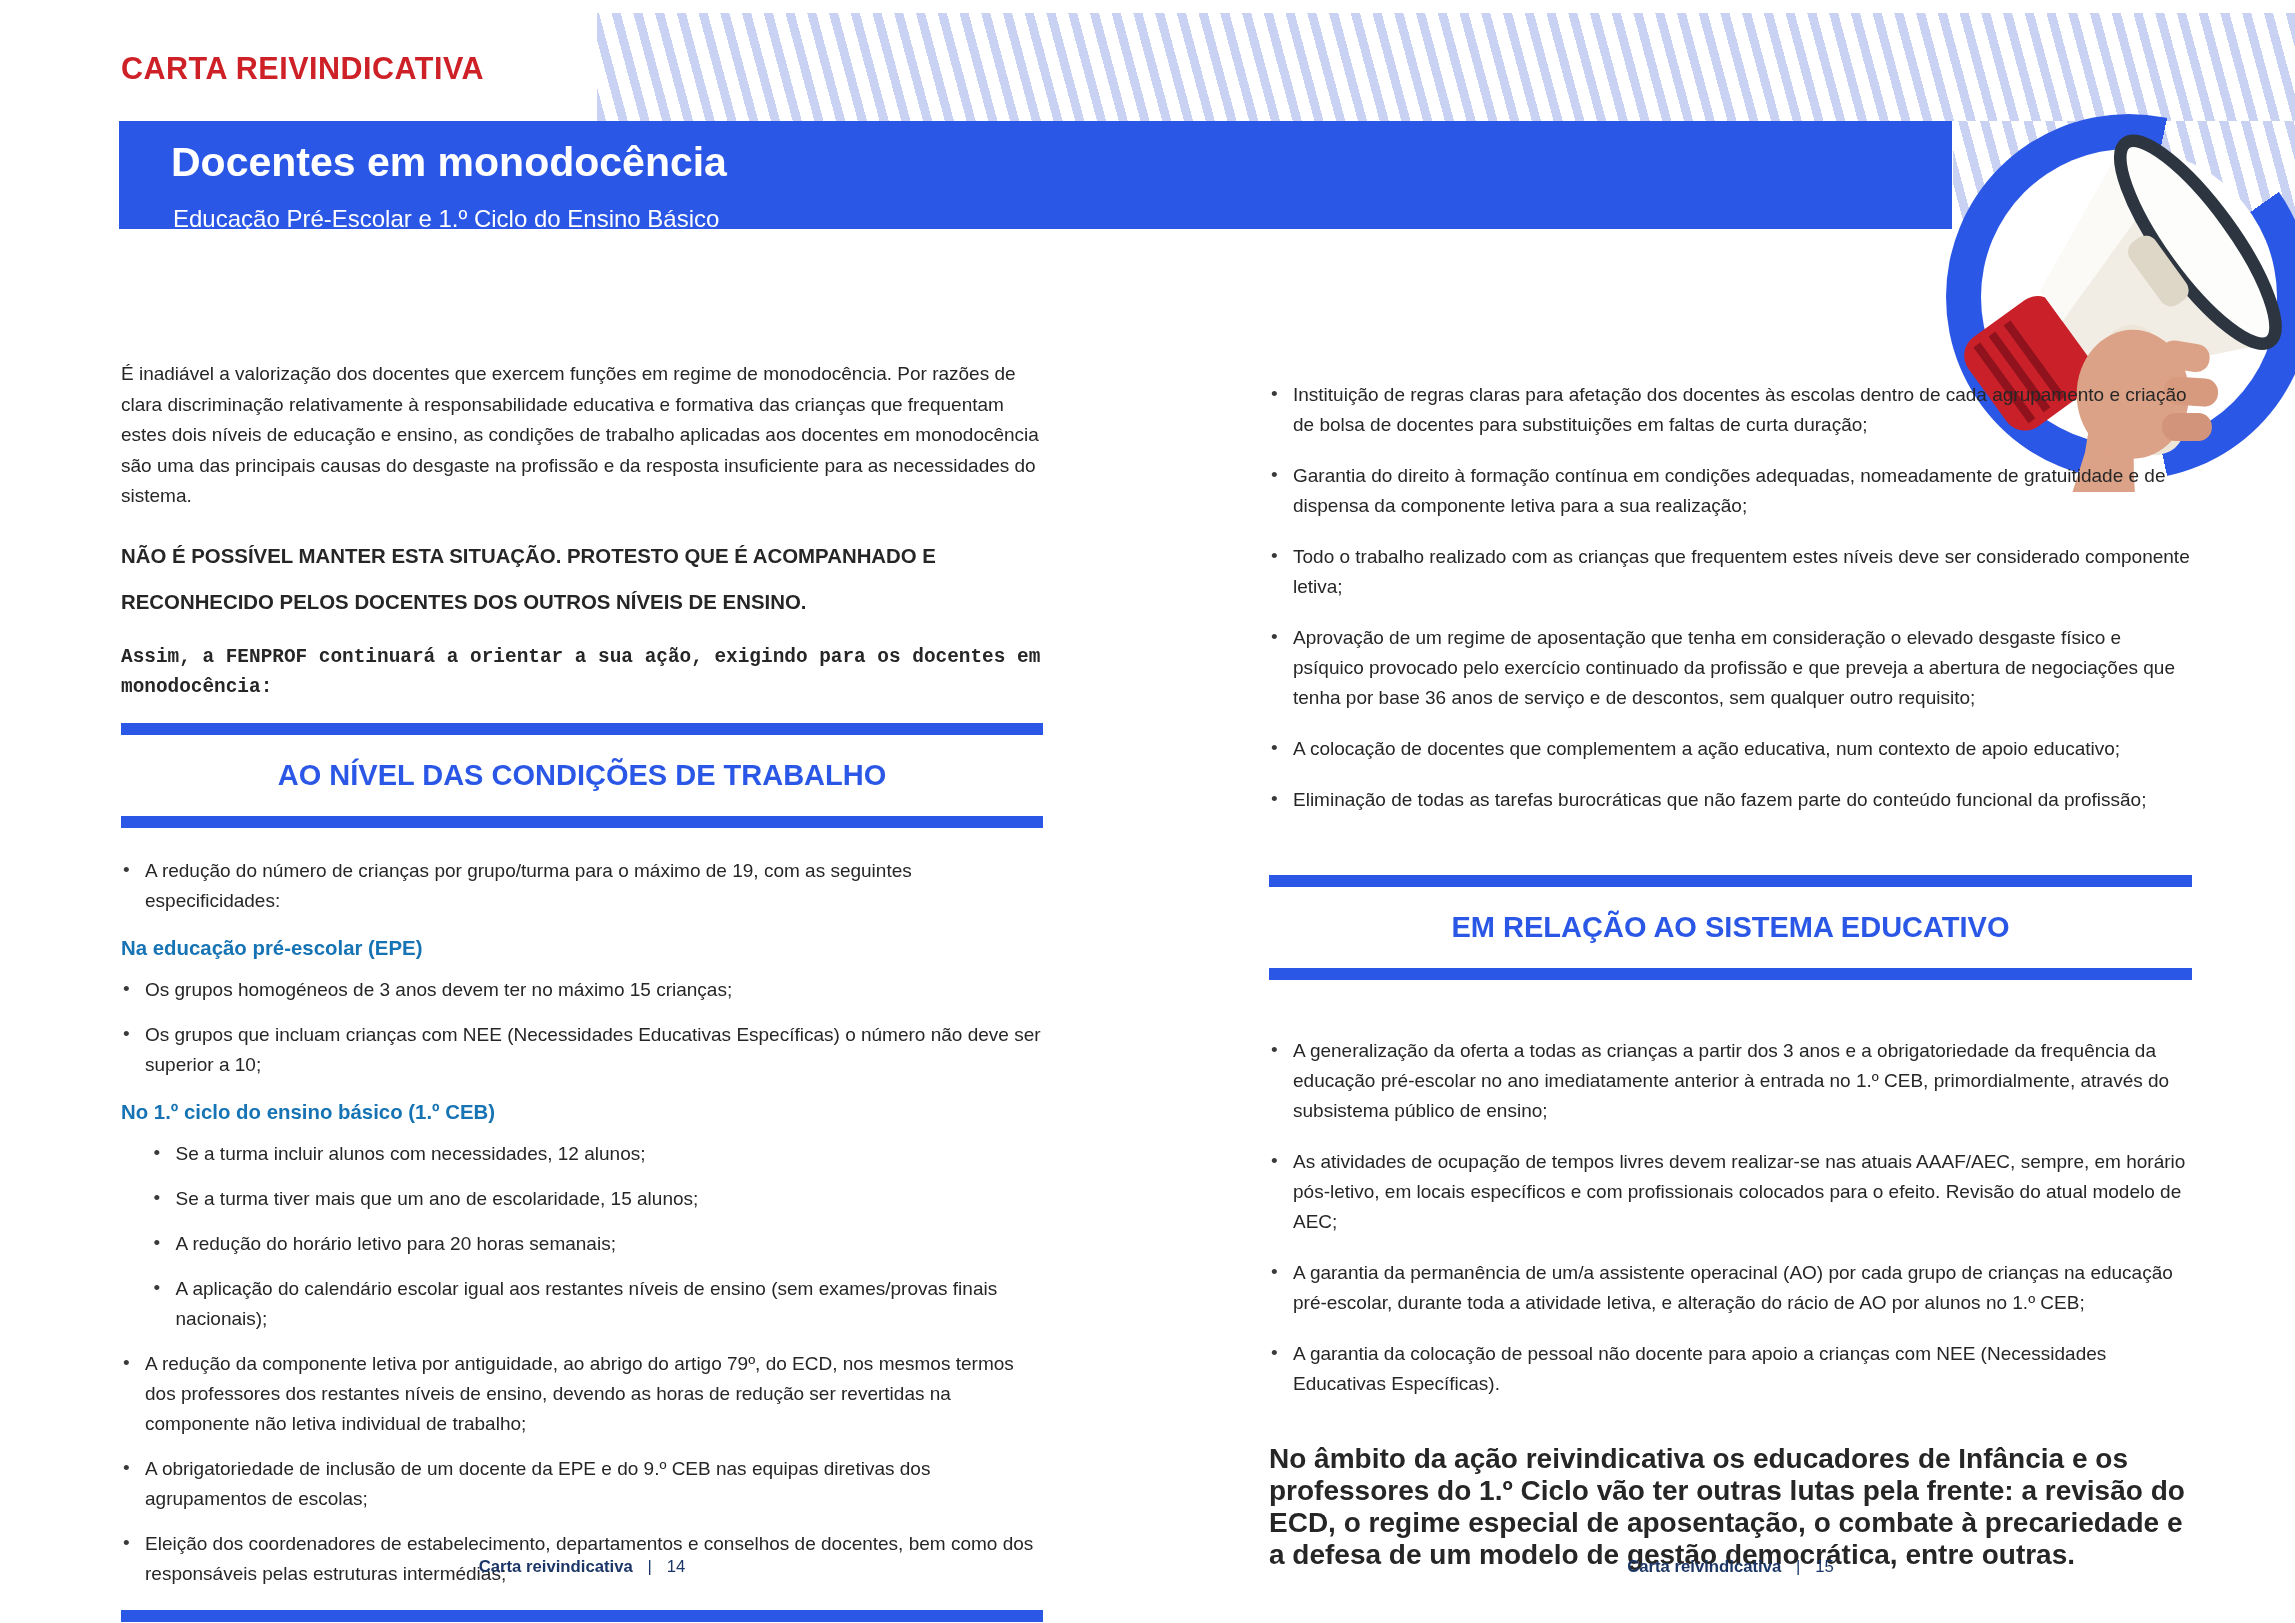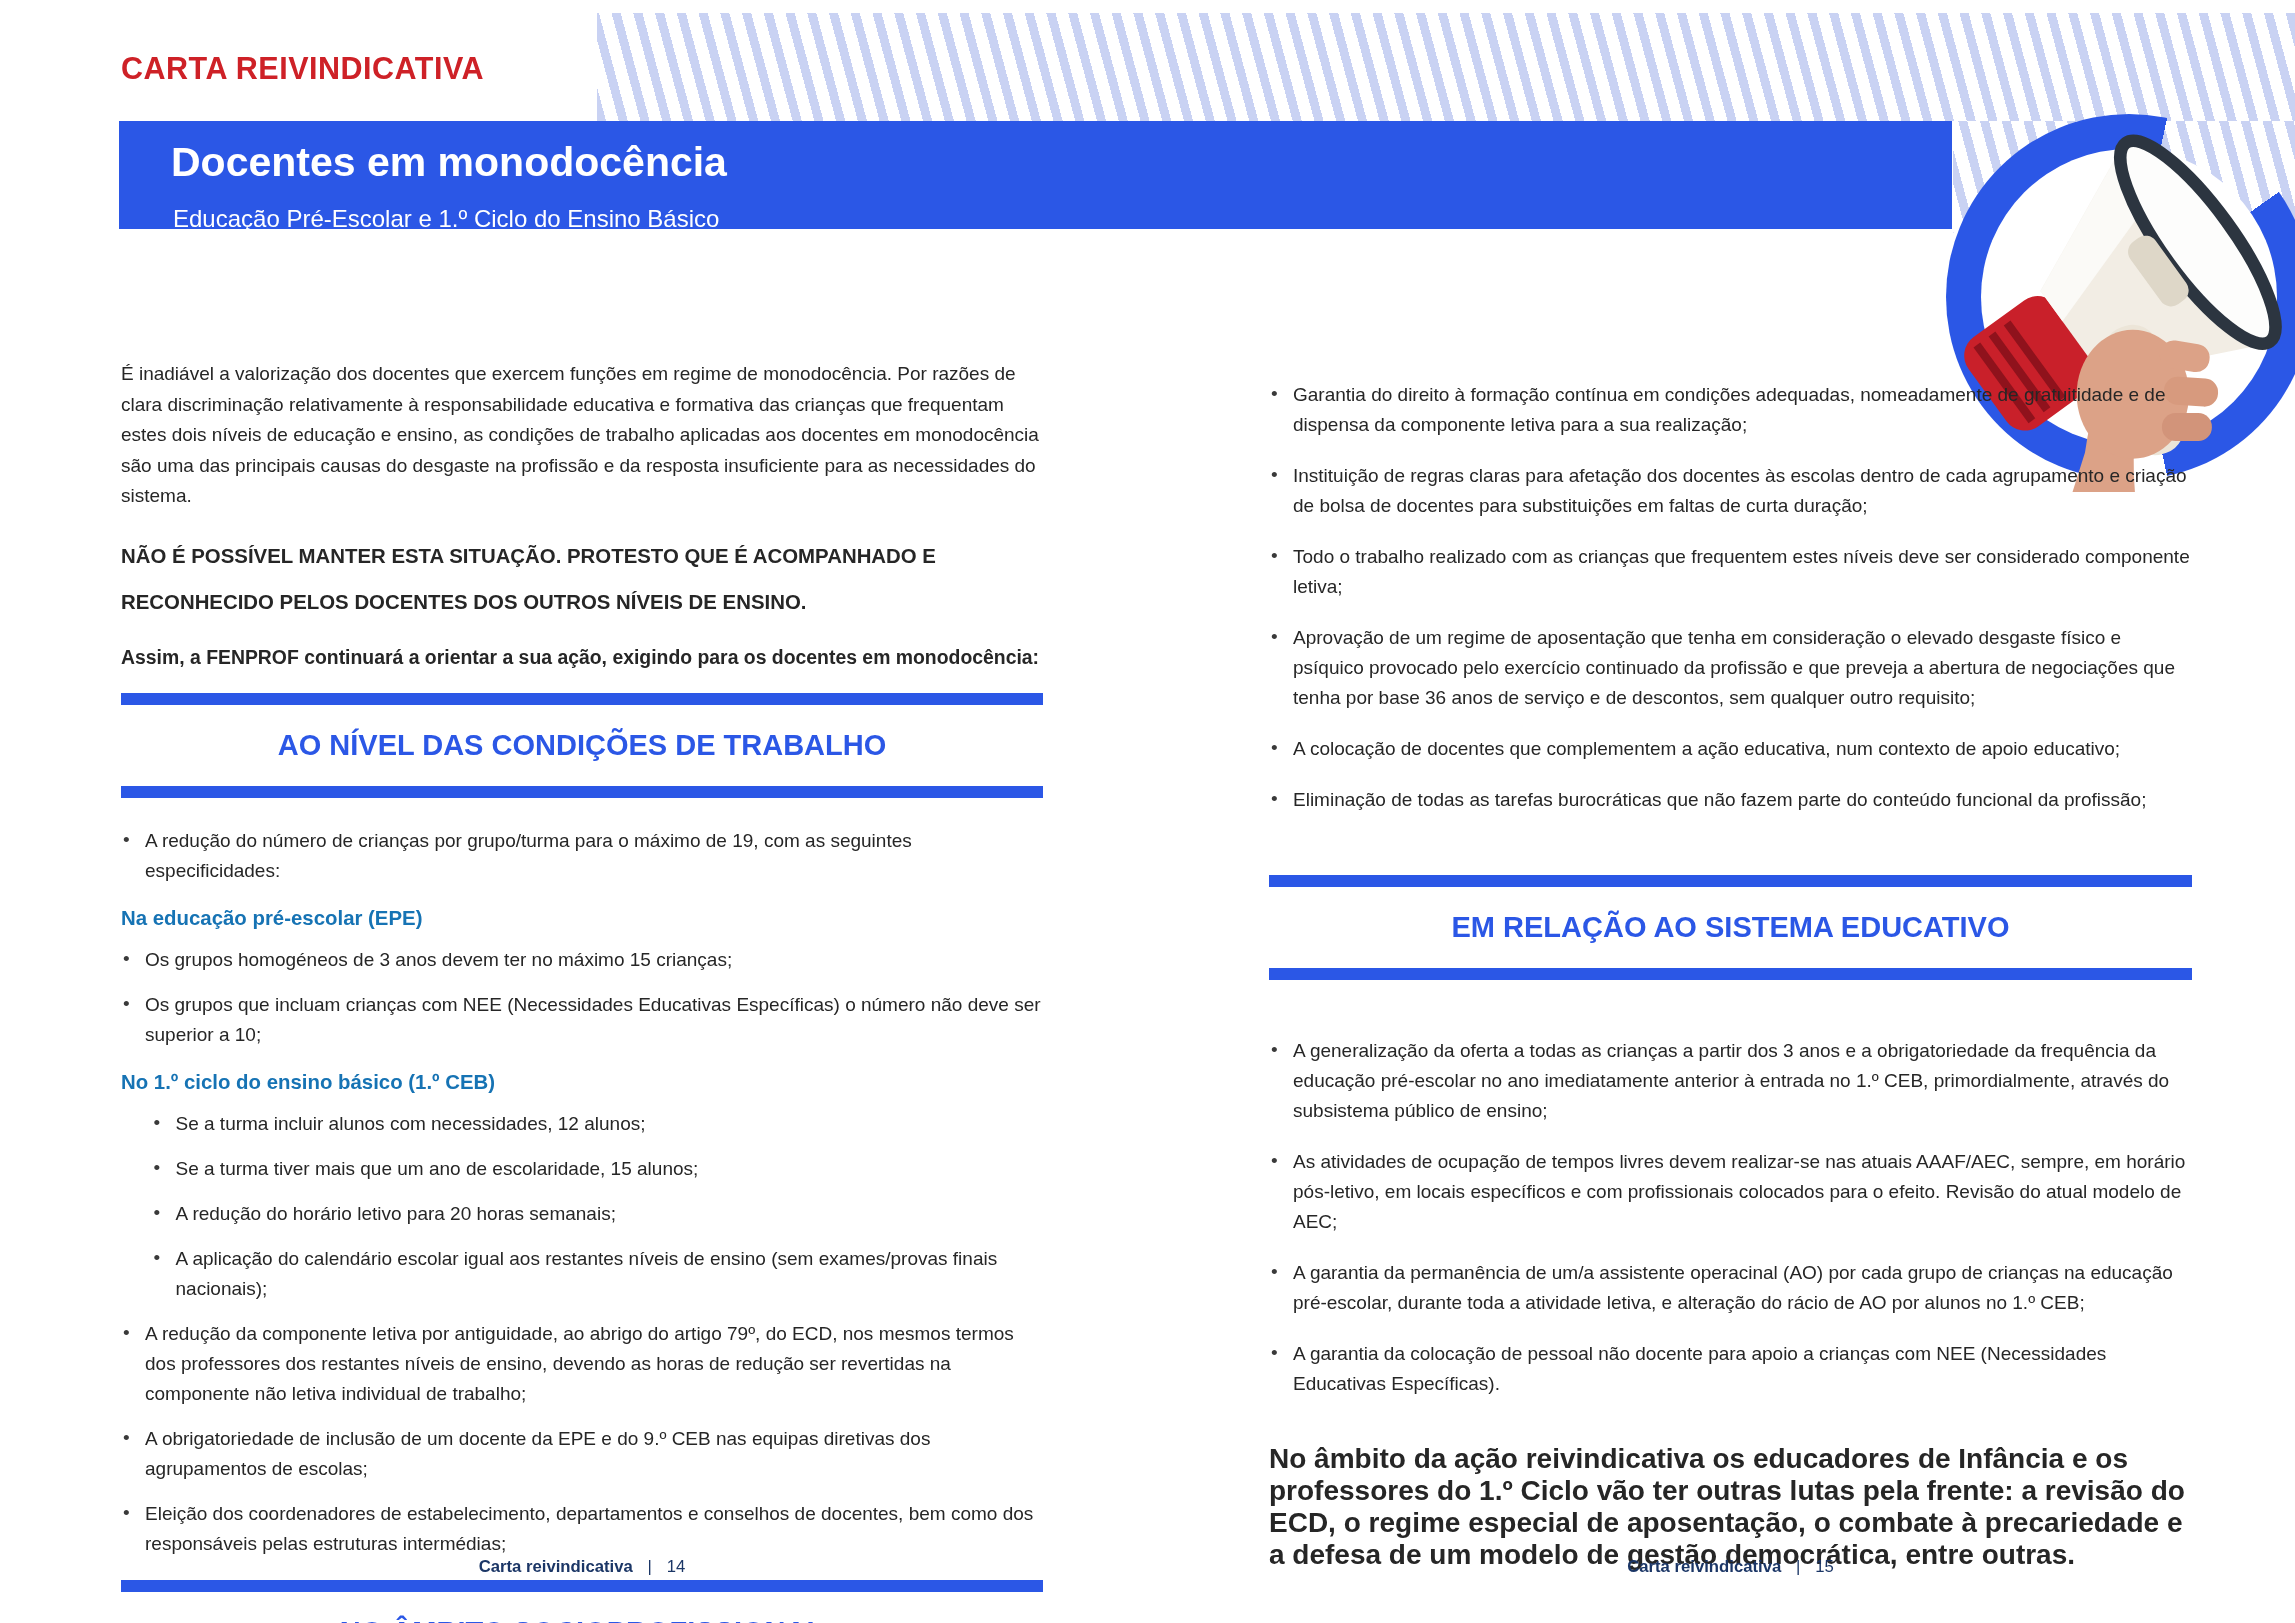--- a/index.html
+++ b/index.html
@@ -40,21 +40,21 @@
   .photo-circle{
     position:absolute;left:1981px;top:149px;width:296px;height:296px;border-radius:50%;background:#fff;
   }
   .megaphone{position:absolute;left:1929px;top:76px;width:416px;height:416px;}
   
   .col{position:absolute;top:359px;}
   .col-left{left:121px;width:922px;}
   .col-right{left:1269px;width:923px;}
   .para{font-size:19px;line-height:30.5px;margin:0 0 21px;}
   .warning{font-size:20.4px;font-weight:700;line-height:46px;margin:21px 0 17.6px;}
-  .lead{font-size:19.4px;font-weight:700;line-height:30px;margin:0 0 18.5px;}
+  .lead{font-size:19.4px;font-weight:700;line-height:30px;margin:0 0 18.5px;font-family:Liberation Mono, monospace;}
   .section{margin:21px 0 28px;}
   .rule{height:12px;background:var(--blue);}
   .stitle{font-size:29px;font-weight:700;color:var(--blue);text-align:center;padding:24px 0;}
   .subhead{font-size:20.4px;font-weight:700;color:var(--link);margin:21px 0 3.7px;}
   ul{list-style:none;margin:0;padding:0;}
   .bullets>li{position:relative;padding-left:24px;margin:15px 0;font-size:19px;line-height:30px;}
   .bullets>li::before{content:"\2022";position:absolute;left:1.9px;top:-0.9px;color:#3a3a3a;}
   .bullets.indent{margin-left:30.5px;}
   .bullets.loose>li{margin:21px 0;}
   .col-right .first-group{margin-top:8.3px;}
@@ -142,22 +142,22 @@
   <div class="section">
     <div class="rule"></div>
     <div class="stitle">NO ÂMBITO SOCIOPROFISSIONAL</div>
 
   </div>
 
 </div>
 
 <div class="col col-right">
   <ul class="bullets loose first-group">
+    <li>Instituição de regras claras para afetação dos docentes às escolas dentro de cada agrupamento e criação de bolsa de docentes para substituições em faltas de curta duração;</li>
     <li>Garantia do direito à formação contínua em condições adequadas, nomeadamente de gratuitidade e de dispensa da componente letiva para a sua realização;</li>
-    <li>Instituição de regras claras para afetação dos docentes às escolas dentro de cada agrupamento e criação de bolsa de docentes para substituições em faltas de curta duração;</li>
     <li>Todo o trabalho realizado com as crianças que frequentem estes níveis deve ser considerado componente letiva;</li>
     <li>Aprovação de um regime de aposentação que tenha em consideração o elevado desgaste físico e psíquico provocado pelo exercício continuado da profissão e que preveja a abertura de negociações que tenha por base 36 anos de serviço e de descontos, sem qualquer outro requisito;</li>
     <li>A colocação de docentes que complementem a ação educativa, num contexto de apoio educativo;</li>
     <li>Eliminação de todas as tarefas burocráticas que não fazem parte do conteúdo funcional da profissão;</li>
   </ul>
 
   <div class="section">
     <div class="rule"></div>
     <div class="stitle">EM RELAÇÃO AO SISTEMA EDUCATIVO</div>
     <div class="rule"></div>

